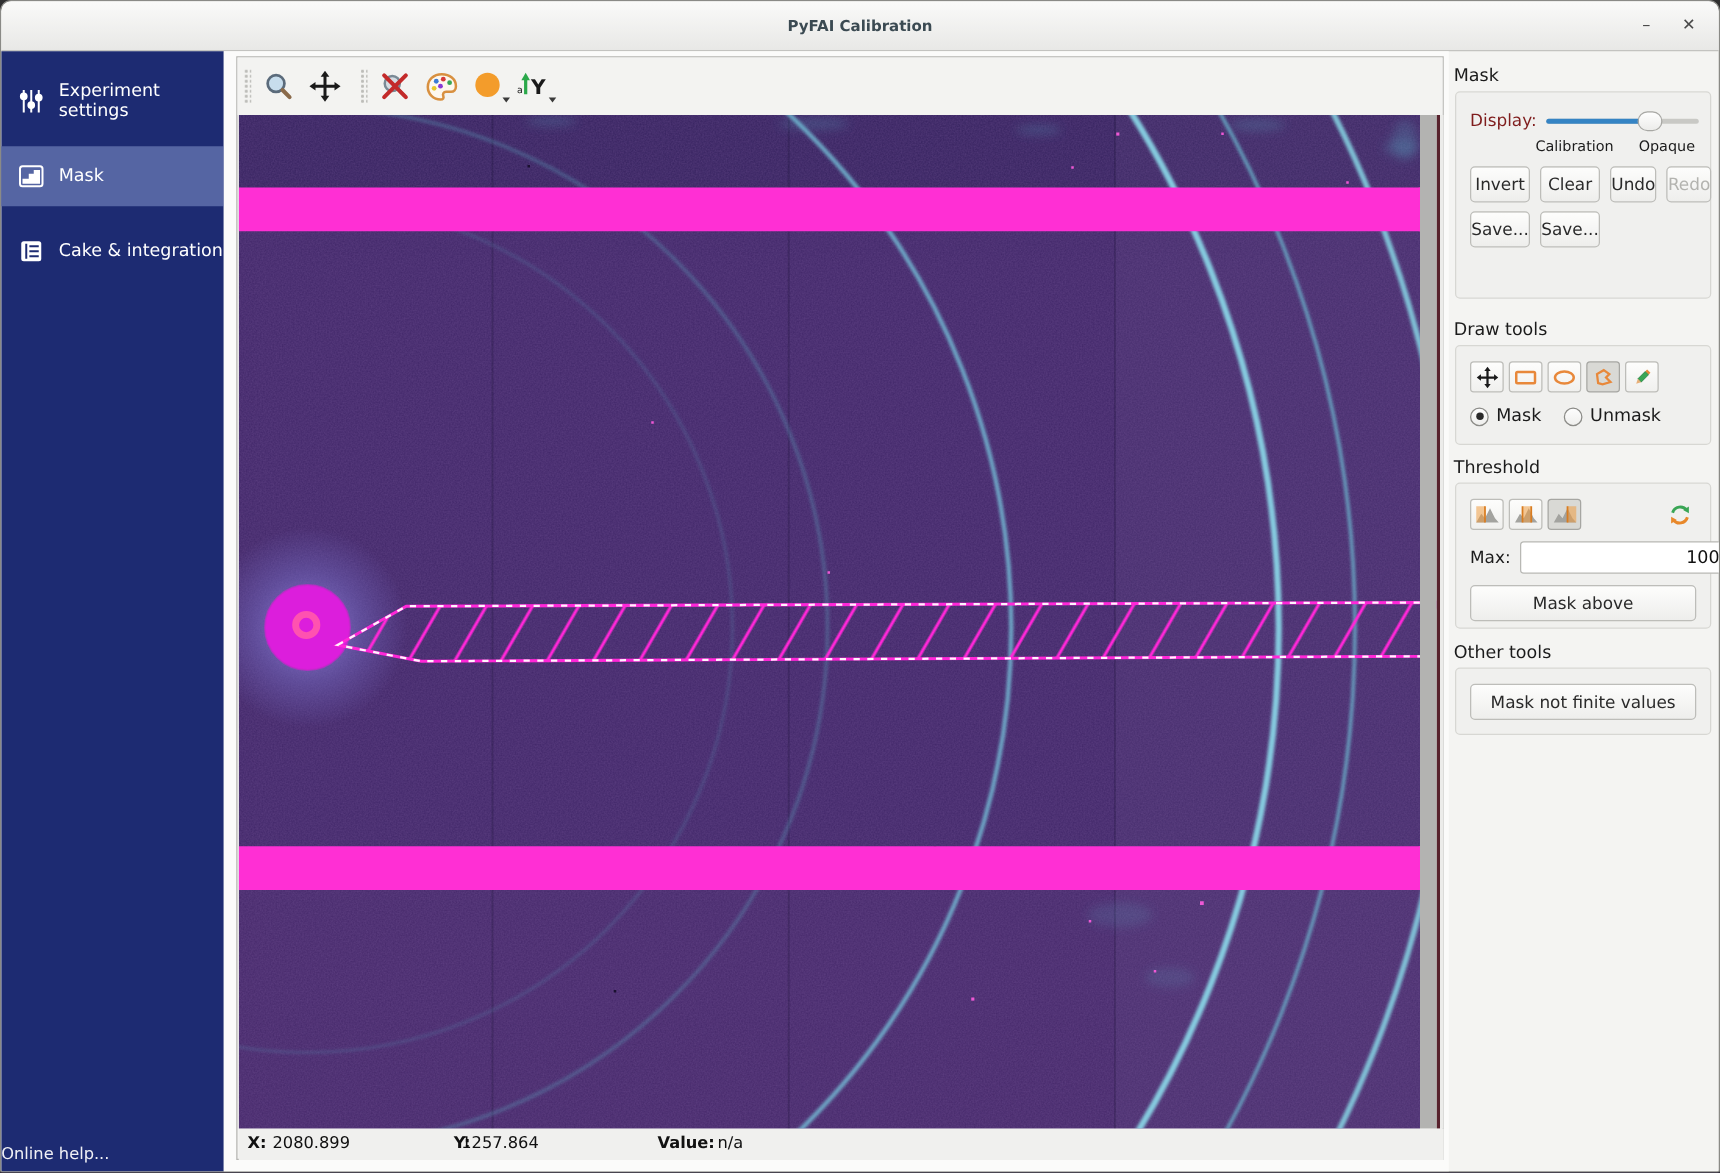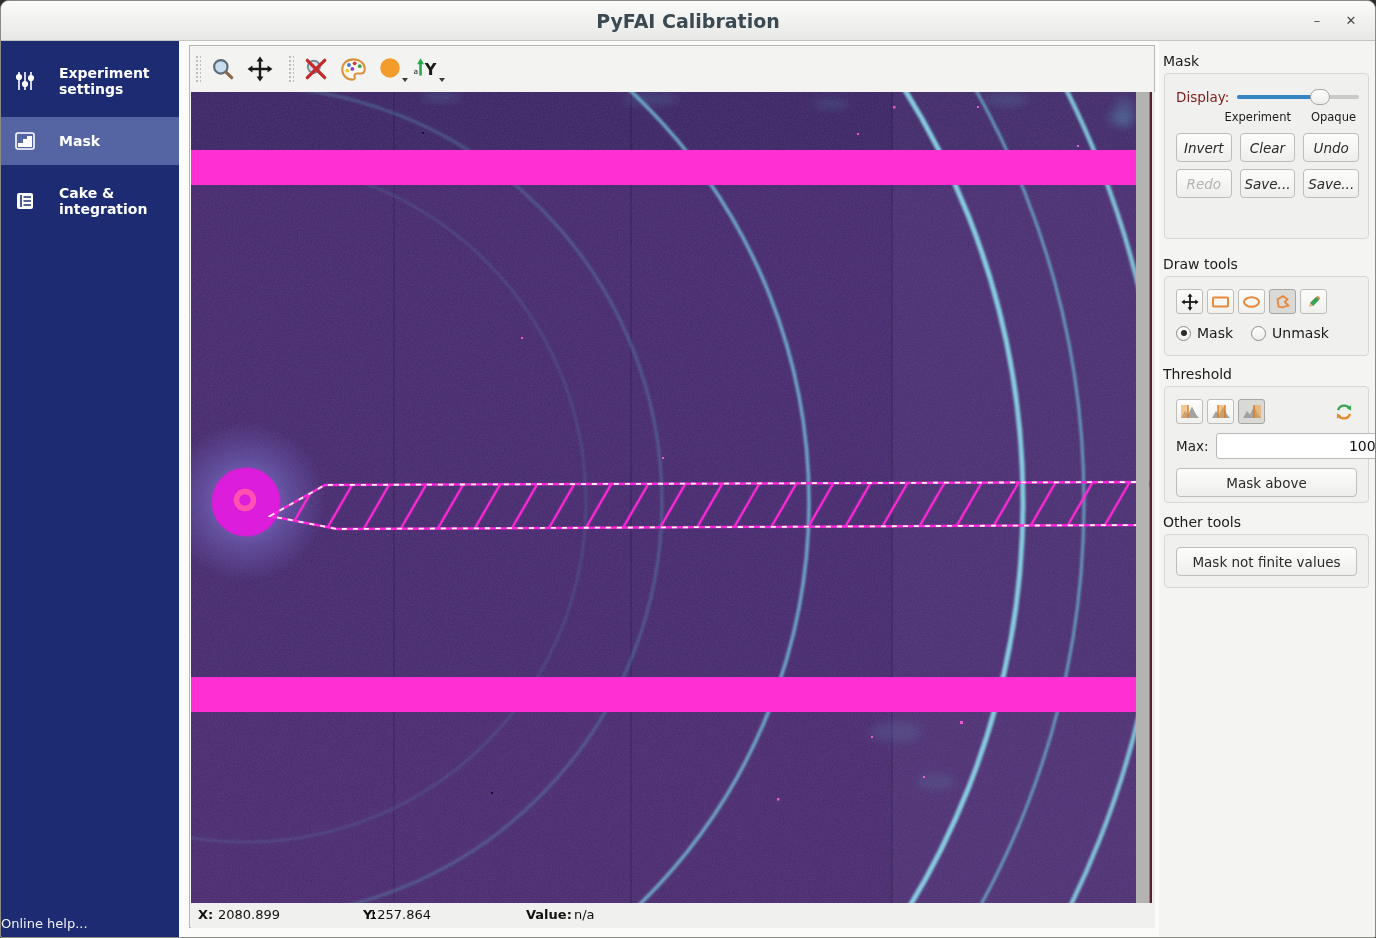--- a/index.html
+++ b/index.html
@@ -8,30 +8,30 @@
     position:relative; width:1376px; height:938px; background:#f4f4f2;
     border:1px solid #8a8a86; border-radius:9px 9px 2px 2px; overflow:hidden;
   }
   
   .titlebar {
     position:absolute; left:0; top:0; width:100%; height:40px;
     background:linear-gradient(#fafaf9,#e8e8e6); border-bottom:1px solid #c3c3c0;
   }
   .titlebar .title {
     position:absolute; left:0; right:0; top:0; line-height:40px; text-align:center;
-    font-size:19px; font-weight:600; color:#3b4a52;
+    font-size:12px; font-weight:600; color:#3b4a52;
   }
   .win-btn { position:absolute; top:0; width:28px; height:40px; line-height:40px; text-align:center;
     color:#4a4a4a; font-size:13px; cursor:pointer; }
   .win-min { right:44px; }
   .win-close { right:10px; }
   
   .sidebar { position:absolute; left:0; top:40px; width:178px; height:898px; background:#1d2b72; }
-  .nav-item { position:relative; display:flex; align-items:center; gap:23px; height:48px;
-    margin-top:12px; padding-left:13px; color:#ffffff; font-size:14px; cursor:pointer;font-weight:bold; }
+  .nav-item { position:relative; display:flex; align-items:center; gap:11px; height:48px;
+    margin-top:12px; padding-left:13px; color:#ffffff; font-size:14px; cursor:pointer; }
   .nav-item:first-child { margin-top:16px; }
   .nav-item.selected { background:#5565a3; }
   .nav-icon { width:22px; height:22px; flex:0 0 22px; }
   .online-help { position:absolute; bottom:8px; left:0; width:100%; 
     color:#f0f0f5; font-size:13px; cursor:pointer; }
   
   .main-bg { position:absolute; left:178px; top:40px; width:980px; height:898px; background:#fbfbfa; }
   .plot-widget { position:absolute; left:188px; top:44px; width:966px; height:883px;
     background:#f4f4f2; border:1px solid #b6b6b2; }
   .plot-toolbar { position:absolute; left:0; top:0; width:100%; height:46px;
@@ -50,21 +50,21 @@
   
   .right-panel { position:absolute; left:1158px; top:40px; width:218px; height:898px; }
   .section-label { position:absolute; left:4px; font-size:14px; color:#1b1b1b; }
   .group { position:absolute; left:5px; width:205px; background:#f0f0ee;
     border:1px solid #d7d7d3; border-radius:4px; }
   .btn { display:flex; align-items:center; justify-content:center; height:29px;
     background:linear-gradient(#fdfdfc,#eeeeec); border:1px solid #bdbdb9; border-radius:4px;
     font-size:13.5px; color:#2a2a2a; cursor:pointer;
     font-family:"DejaVu Sans","Liberation Sans",sans-serif; }
   .btn.disabled { color:#b3b3af; cursor:default; }
-  .btn-grid { display:grid; grid-template-columns:1fr 1fr 1fr; gap:7px 8px; margin:9px 9px 11px 11px;font-style:italic; }
+  .btn-grid { display:grid; grid-template-columns:1fr 1fr 1fr 1fr; gap:7px 8px; margin:9px 9px 11px 11px; }
   .display-row { display:flex; align-items:flex-start; margin:15px 9px 0 11px; font-size:13.5px; color:#7f1d1d; }
   .slider { position:relative; flex:1; height:16px; margin-left:8px; cursor:pointer; }
   .slider .track { position:absolute; left:0; right:0; top:6px; height:4px; background:#c9c9c5; border-radius:2px; }
   .slider .fill { position:absolute; left:0; width:64%; top:6px; height:4px; background:#3584c4; border-radius:2px; }
   .slider .handle { position:absolute; left:60%; top:0; width:20px; height:16px;
     background:linear-gradient(#fefefe,#ececea); border:1px solid #a8a8a4; border-radius:8px; }
   .to-row { display:flex; justify-content:flex-end; gap:20px; margin:5px 12px 0 0;
     font-size:11.5px; color:#1b1b1b; }
   .tools-row { display:flex; gap:4px; margin:12px 0 0 11px; align-items:center; }
   .tool-btn { width:27px; height:25px; display:flex; align-items:center; justify-content:center;
@@ -308,21 +308,21 @@
     <div class="group" style="top:32px; height:166px">
       <div class="display-row">
         <span>Display:</span>
         <div class="slider">
           <div class="track"></div>
           <div class="fill"></div>
           <div class="handle"></div>
         </div>
       </div>
       <div class="to-row">
-        <span>Experiment</span>
+        <span>Calibration</span>
         <span>Opaque</span>
       </div>
       <div class="btn-grid">
         <div class="btn">Invert</div>
         <div class="btn">Clear</div>
         <div class="btn">Undo</div>
         <div class="btn disabled">Redo</div>
         <div class="btn">Save...</div>
         <div class="btn">Save...</div>
       </div>

